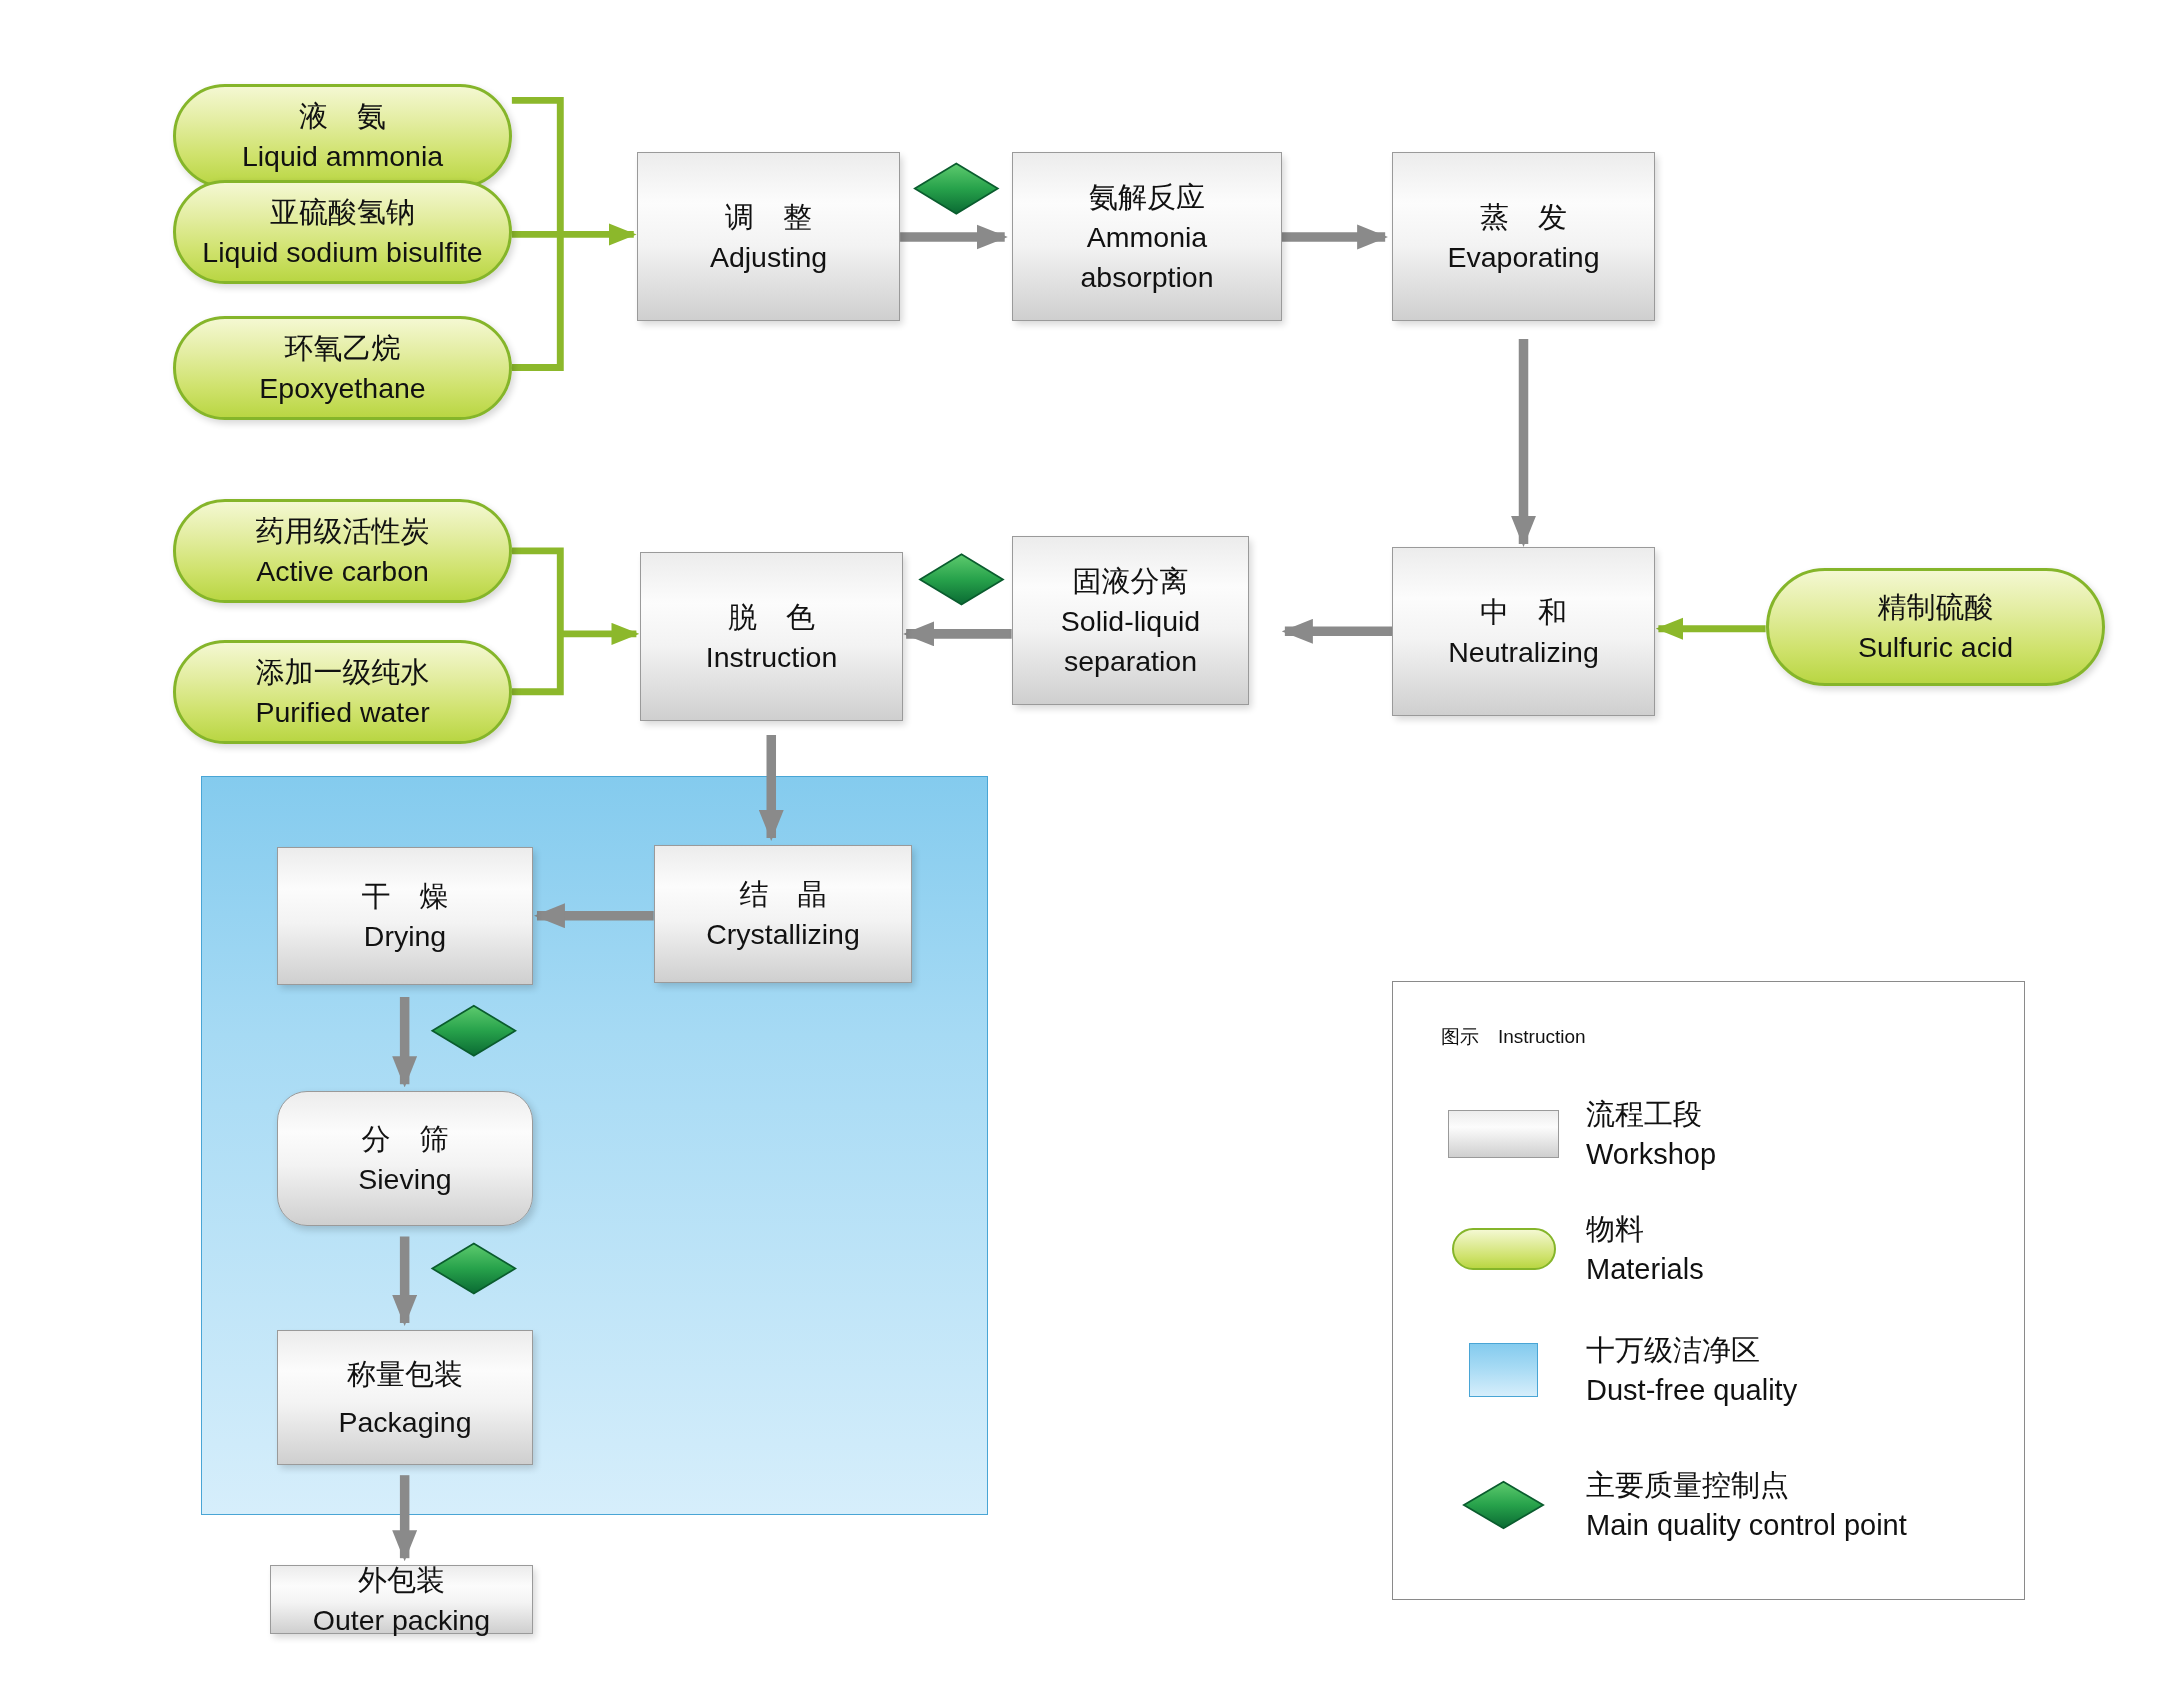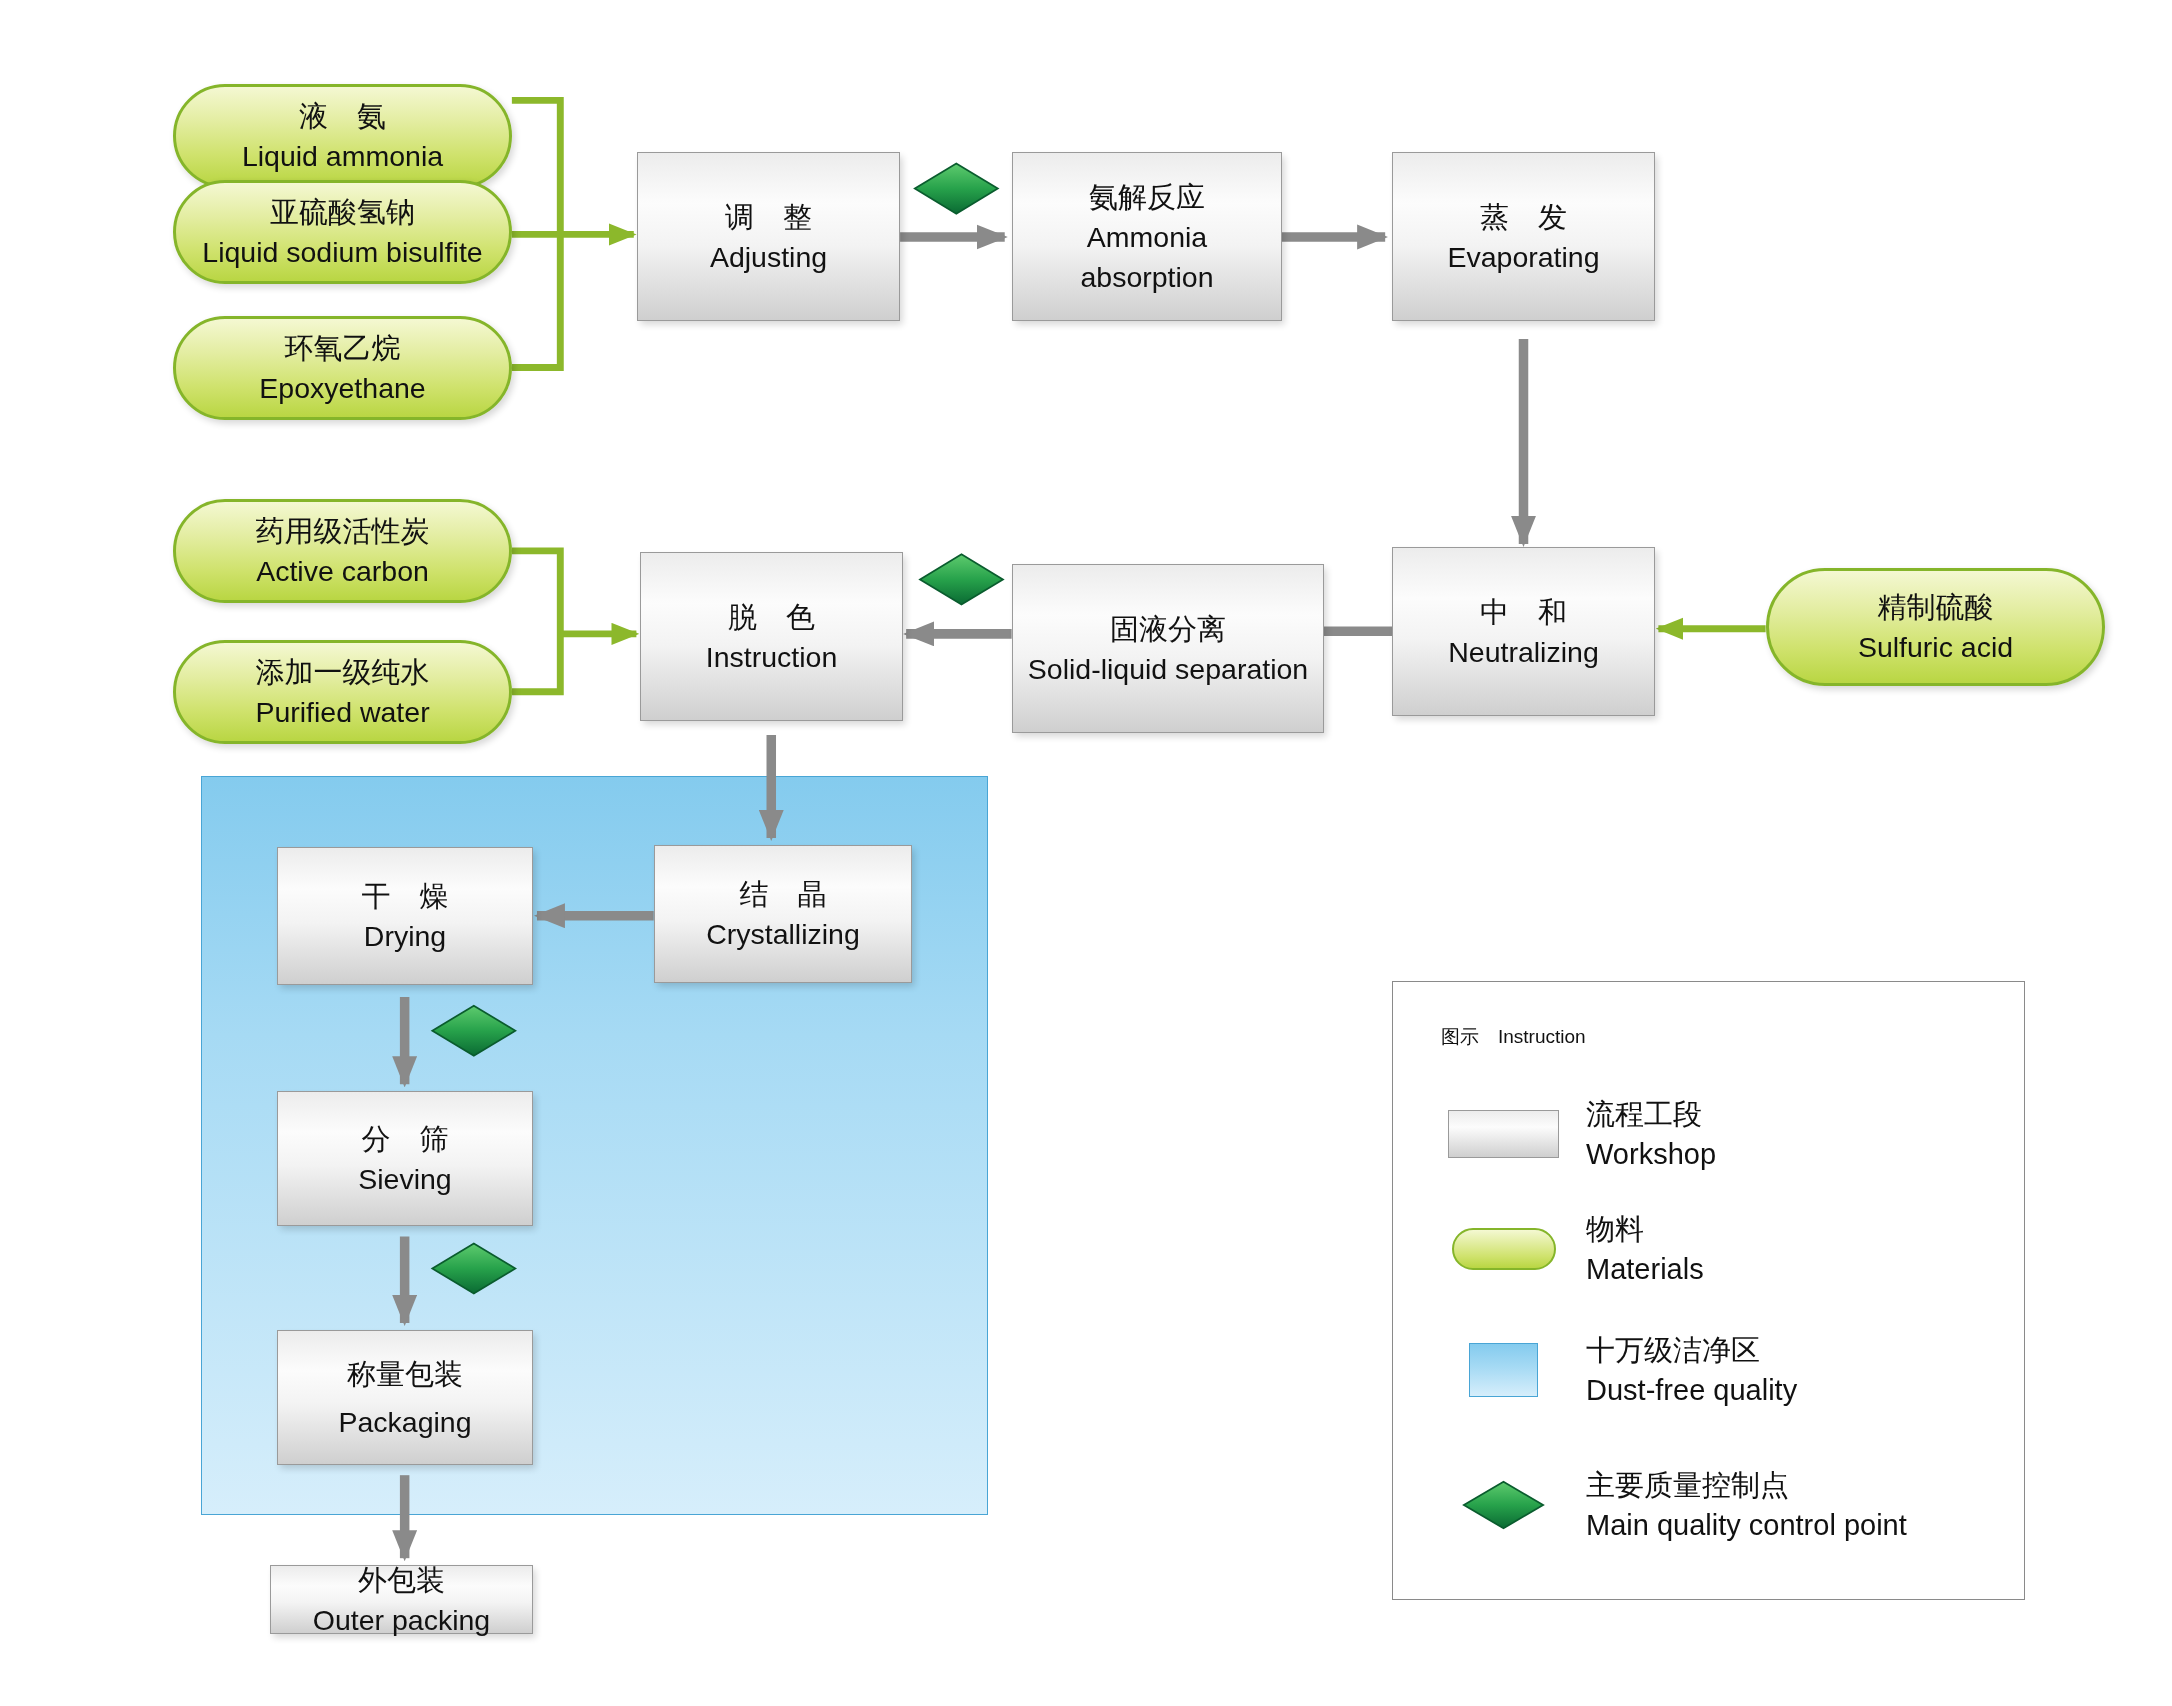--- a/index.html
+++ b/index.html
@@ -136,37 +136,37 @@
     <div class="en">Ammonia absorption</div>
   </div>
   <div class="pbox" style="left:1392px; top:152px; width:263px; height:169px;">
     <div class="zh">蒸　发</div>
     <div class="en">Evaporating</div>
   </div>
   <div class="pbox" style="left:1392px; top:547px; width:263px; height:169px;">
     <div class="zh">中　和</div>
     <div class="en">Neutralizing</div>
   </div>
-  <div class="pbox" style="left:1012px; top:564px; width:312px; height:169px;">
+  <div class="pbox" style="left:1012px; top:536px; width:237px; height:169px;">
     <div class="zh">固液分离</div>
     <div class="en">Solid-liquid separation</div>
   </div>
   <div class="pbox" style="left:640px; top:552px; width:263px; height:169px;">
     <div class="zh">脱　色</div>
     <div class="en">Instruction</div>
   </div>
   <div class="pbox" style="left:654px; top:845px; width:258px; height:138px;">
     <div class="zh">结　晶</div>
     <div class="en">Crystallizing</div>
   </div>
   <div class="pbox" style="left:277px; top:847px; width:256px; height:138px;">
     <div class="zh">干　燥</div>
     <div class="en">Drying</div>
   </div>
-  <div class="pbox" style="left:277px; top:1091px; width:256px; height:135px;">
+  <div class="pbox" style="left:277px; top:1091px; width:256px; height:135px;border-radius:30px;">
     <div class="zh">分　筛</div>
     <div class="en">Sieving</div>
   </div>
   <div class="pbox" style="left:277px; top:1330px; width:256px; height:135px;gap:8px;">
     <div class="zh">称量包装</div>
     <div class="en">Packaging</div>
   </div>
   <div class="pbox" style="left:270px; top:1565px; width:263px; height:69px;">
     <div class="zh">外包装</div>
     <div class="en">Outer packing</div>

